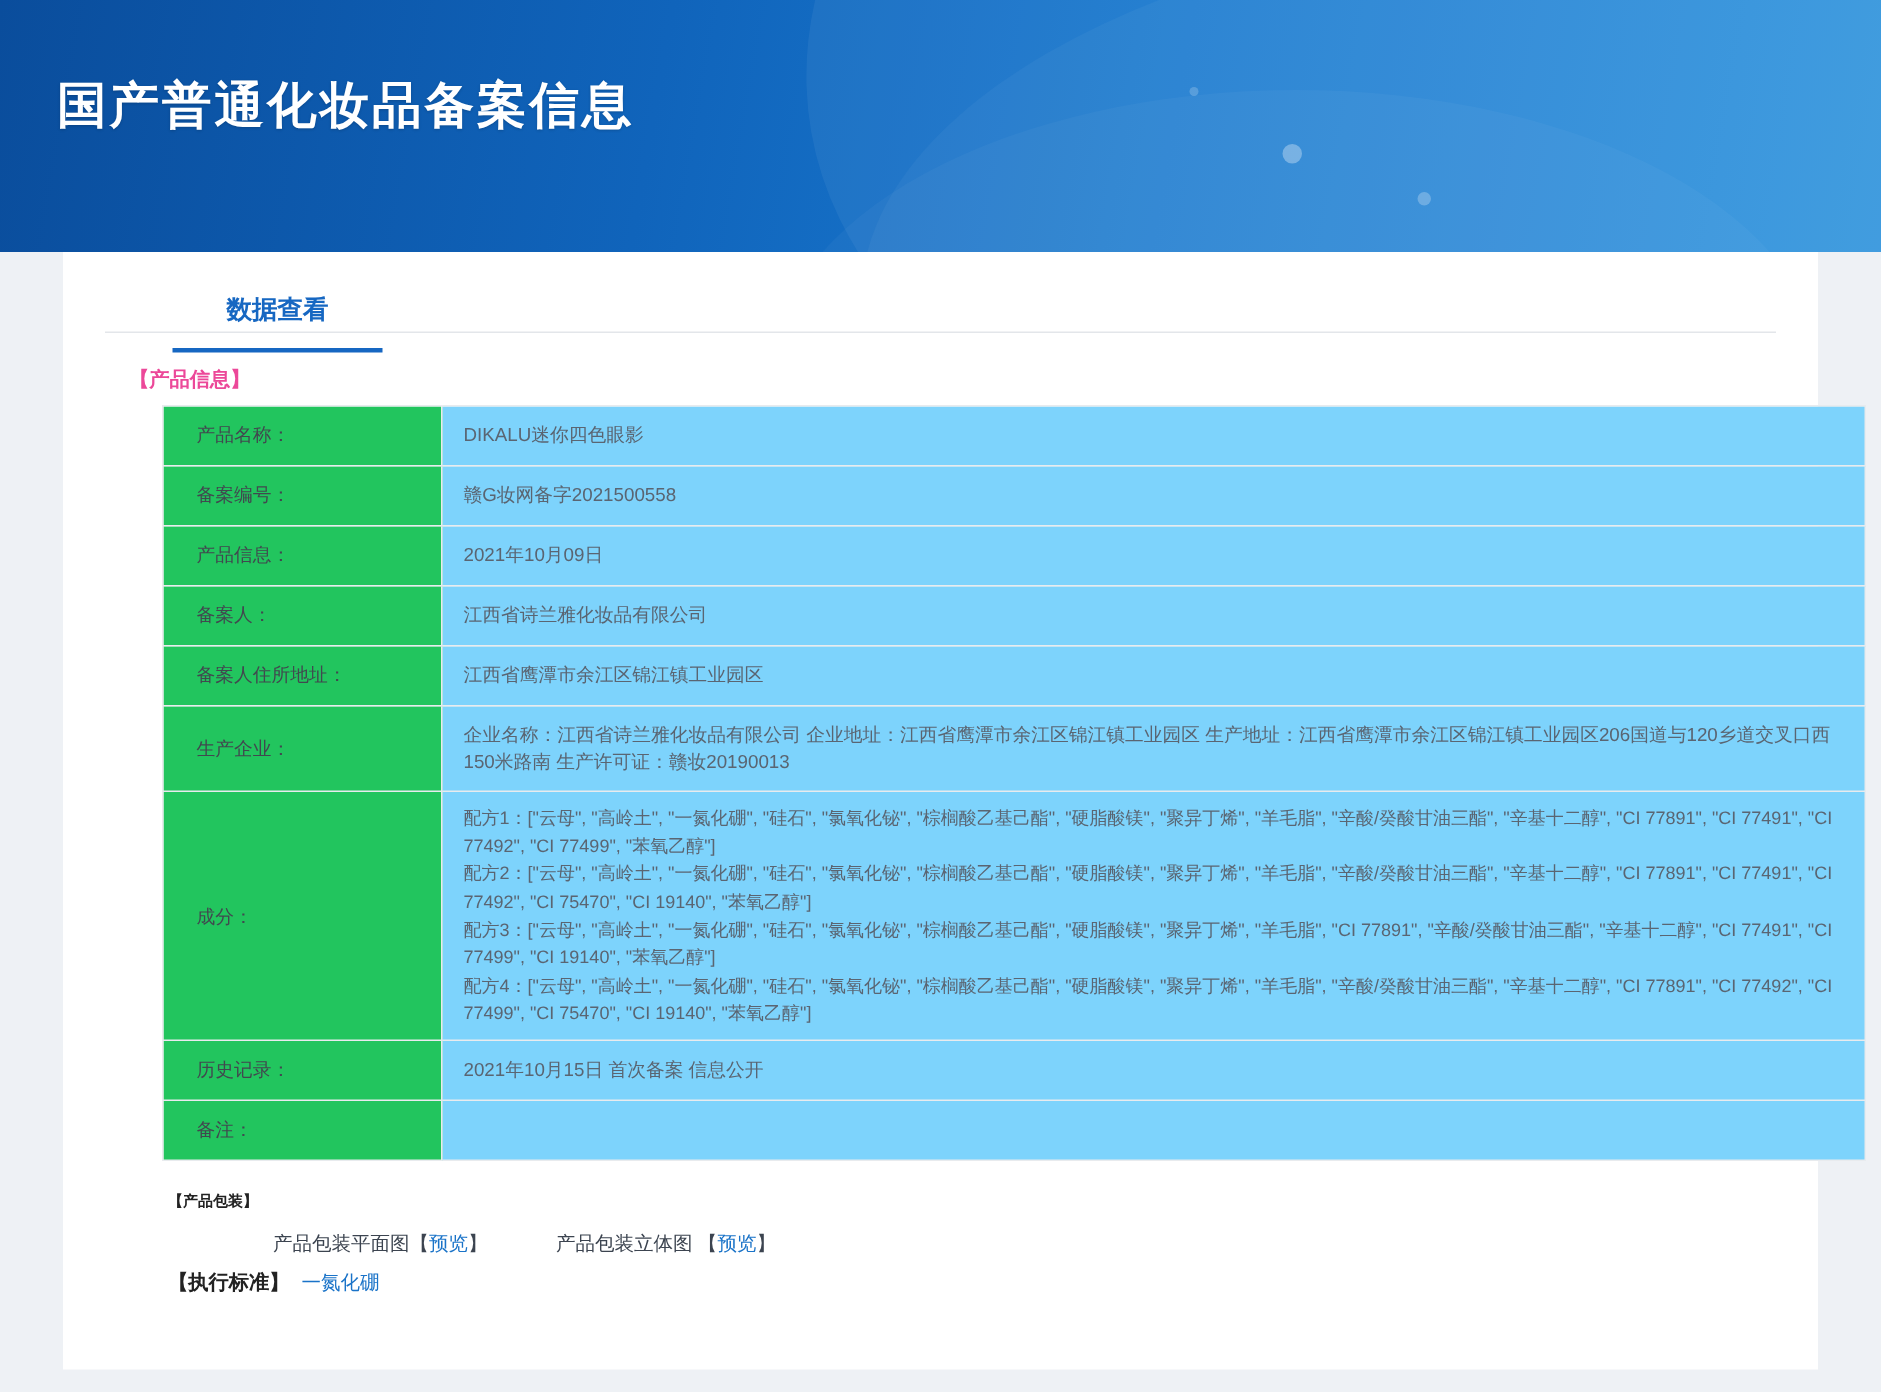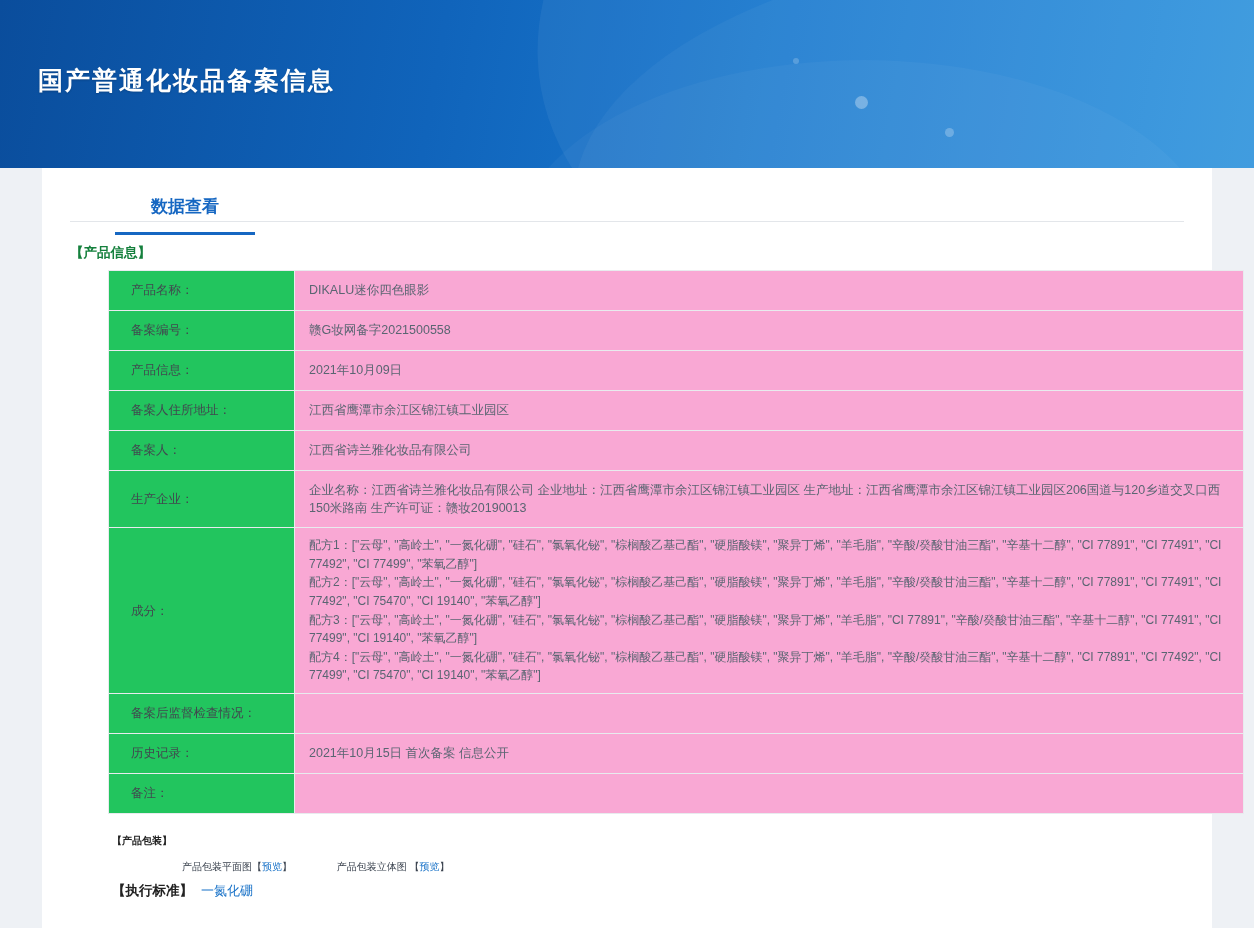--- a/index.html
+++ b/index.html
@@ -33,23 +33,23 @@
     position: absolute;
     border-radius: 50%;
     background: rgba(255,255,255,0.32);
   }
   .banner .dot.d1 { width: 13px; height: 13px; right: 386px; top: 96px; }
   .banner .dot.d2 { width: 9px;  height: 9px;  right: 300px; top: 128px; background: rgba(255,255,255,0.25); }
   .banner .dot.d3 { width: 6px;  height: 6px;  right: 455px; top: 58px; background: rgba(255,255,255,0.2); }
   .banner-title {
     position: absolute;
     left: 38px;
-    top: 64px;
+    top: 48px;
     color: #ffffff;
-    font-size: 25px;
+    font-size: 33px;
     font-weight: bold;
     letter-spacing: 2px;
     text-shadow: 0 1px 2px rgba(0,0,0,0.18);
   }
 
   
   .page {
     background: #eef1f5;
     padding: 0 0 0 0;
     min-height: 760px;
@@ -75,22 +75,22 @@
     border-bottom: 3px solid #1667c2;
     margin-left: 45px;
     position: relative;
     top: 1px;
     cursor: pointer;
   }
 
   .section-title {
     font-size: 13.5px;
     font-weight: bold;
-    color: #15803d;
-    margin: 22px 0 8px 28px;
+    color: #ec4899;
+    margin: 22px 0 8px 44px;
   }
 
   
   table.info {
     border-collapse: collapse;
     width: 1136px;
     margin: 0 0 0 66px;
     table-layout: fixed;
     border: 1px solid #e2e6ea;
   }
@@ -102,40 +102,40 @@
     vertical-align: middle;
     line-height: 1.45;
   }
   table.info td.label {
     width: 186px;
     background: #22c55e;
     color: #41484f;
     font-weight: normal;
     padding-left: 22px;
   }
-  table.info td.value { background: #f9a8d4; }
+  table.info td.value { background: #7dd3fc; }
   table.info tr.tall td { height: 40px; }
   td.value .line { display: block; }
   td.value.ingredients {
     font-size: 12px;
     line-height: 1.55;
     padding-top: 8px;
     padding-bottom: 8px;
   }
 
   
   .pkg-title, .std-title {
     font-size: 10px;
     font-weight: bold;
     color: #222;
     margin: 20px 0 0 70px;
   }
   .pkg-row {
     margin: 12px 0 0 140px;
-    font-size: 10px;
+    font-size: 13px;
     color: #3c4characters;
   }
   .pkg-row { color: #3c4450; }
   .pkg-item { display: inline-block; margin-right: 42px; }
   .pkg-item .lbl { color: #3c4450; }
   .link {
     color: #1a73c8;
     cursor: pointer;
     text-decoration: none;
   }
@@ -177,43 +177,39 @@
         </tr>
         <tr class="tall">
           <td class="label">备案编号：</td>
           <td class="value">赣G妆网备字2021500558</td>
         </tr>
         <tr class="tall">
           <td class="label">产品信息：</td>
           <td class="value">2021年10月09日</td>
         </tr>
         <tr class="tall">
+          <td class="label">备案人：</td>
+          <td class="value">江西省诗兰雅化妆品有限公司</td>
+        </tr>
+        <tr class="tall">
           <td class="label">备案人住所地址：</td>
           <td class="value">江西省鹰潭市余江区锦江镇工业园区</td>
-        </tr>
-        <tr class="tall">
-          <td class="label">备案人：</td>
-          <td class="value">江西省诗兰雅化妆品有限公司</td>
         </tr>
         <tr>
           <td class="label">生产企业：</td>
           <td class="value">企业名称：江西省诗兰雅化妆品有限公司 企业地址：江西省鹰潭市余江区锦江镇工业园区 生产地址：江西省鹰潭市余江区锦江镇工业园区206国道与120乡道交叉口西150米路南 生产许可证：赣妆20190013</td>
         </tr>
         <tr>
           <td class="label">成分：</td>
           <td class="value ingredients">
             <span class="line">配方1：["云母", "高岭土", "一氮化硼", "硅石", "氯氧化铋", "棕榈酸乙基己酯", "硬脂酸镁", "聚异丁烯", "羊毛脂", "辛酸/癸酸甘油三酯", "辛基十二醇", "CI 77891", "CI 77491", "CI 77492", "CI 77499", "苯氧乙醇"]</span>
             <span class="line">配方2：["云母", "高岭土", "一氮化硼", "硅石", "氯氧化铋", "棕榈酸乙基己酯", "硬脂酸镁", "聚异丁烯", "羊毛脂", "辛酸/癸酸甘油三酯", "辛基十二醇", "CI 77891", "CI 77491", "CI 77492", "CI 75470", "CI 19140", "苯氧乙醇"]</span>
             <span class="line">配方3：["云母", "高岭土", "一氮化硼", "硅石", "氯氧化铋", "棕榈酸乙基己酯", "硬脂酸镁", "聚异丁烯", "羊毛脂", "CI 77891", "辛酸/癸酸甘油三酯", "辛基十二醇", "CI 77491", "CI 77499", "CI 19140", "苯氧乙醇"]</span>
             <span class="line">配方4：["云母", "高岭土", "一氮化硼", "硅石", "氯氧化铋", "棕榈酸乙基己酯", "硬脂酸镁", "聚异丁烯", "羊毛脂", "辛酸/癸酸甘油三酯", "辛基十二醇", "CI 77891", "CI 77492", "CI 77499", "CI 75470", "CI 19140", "苯氧乙醇"]</span>
           </td>
-        </tr>
-        <tr class="tall">
-          <td class="label">备案后监督检查情况：</td>
-          <td class="value"></td>
         </tr>
         <tr class="tall">
           <td class="label">历史记录：</td>
           <td class="value">2021年10月15日 首次备案 信息公开</td>
         </tr>
         <tr class="tall">
           <td class="label">备注：</td>
           <td class="value"></td>
         </tr>
       </tbody>

